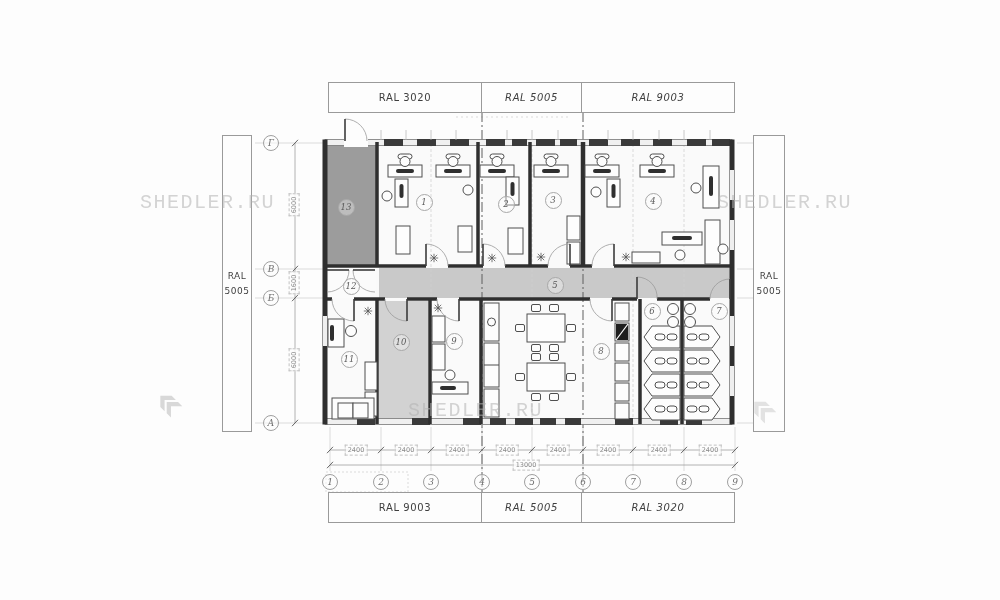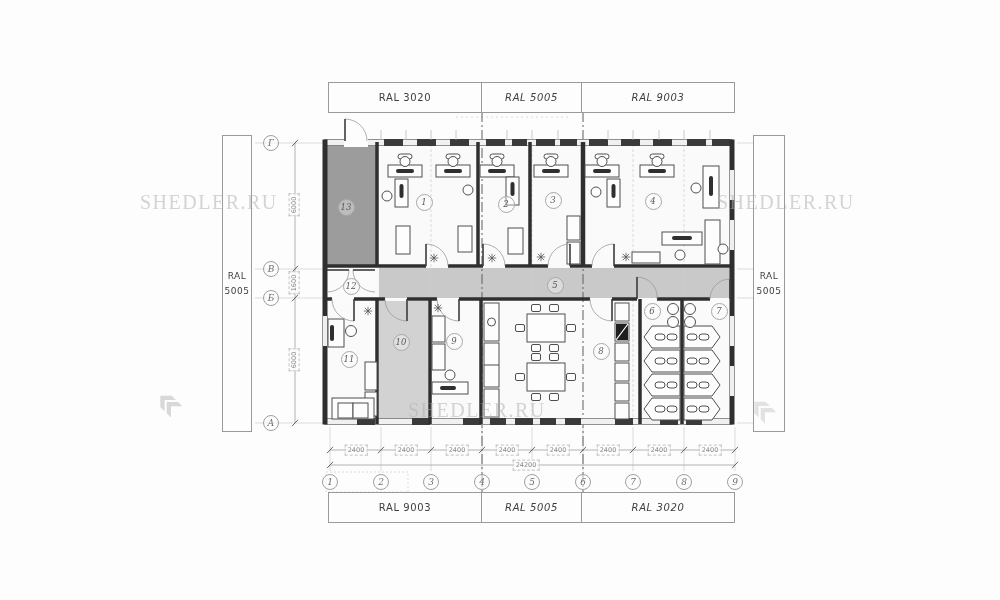--- a/index.html
+++ b/index.html
@@ -1,21 +1,21 @@
 <!DOCTYPE html>
 <html><head>
 <meta charset="utf-8">
 <style>
   html,body{margin:0;padding:0;background:#ffffff;}
   .stage{position:relative;width:1000px;height:600px;background:#fdfdfd;
          font-family:"DejaVu Sans",sans-serif;overflow:hidden;}
   .plan-svg{position:absolute;left:0;top:0;z-index:1;}
   
   .wm{position:absolute;color:rgba(176,176,176,.55);font-size:20px;letter-spacing:1.5px;
-      white-space:nowrap;z-index:3;font-family:Liberation Serif, serif;}
+      white-space:nowrap;z-index:3;font-family:Liberation Mono, monospace;}
   
   .band{position:absolute;display:flex;z-index:2;}
   .band .cell{border:1px solid #9a9a9a;display:flex;align-items:center;justify-content:center;
       font-size:10px;color:#3e3e3e;letter-spacing:.6px;background:rgba(255,255,255,.25);box-sizing:border-box;}
   .band .cell + .cell{margin-left:-1px;font-style:italic;}
   .sidebox{position:absolute;border:1px solid #9a9a9a;display:flex;flex-direction:column;
       align-items:center;justify-content:center;font-size:9px;color:#3e3e3e;letter-spacing:.5px;
       line-height:1.6;z-index:2;background:rgba(255,255,255,.25);box-sizing:border-box;}
   
   .gcircle{position:absolute;width:16px;height:16px;margin-left:-8px;margin-top:-8px;
@@ -405,18 +405,18 @@
 
   
   <div data-repeat="rooms">
     
   <div class="rcircle" style="left: 424px; top: 202px;">1</div><div class="rcircle" style="left: 506px; top: 204px;">2</div><div class="rcircle" style="left: 553px; top: 200px;">3</div><div class="rcircle" style="left: 653px; top: 201px;">4</div><div class="rcircle" style="left: 555px; top: 285px;">5</div><div class="rcircle" style="left: 652px; top: 311px;">6</div><div class="rcircle" style="left: 719px; top: 311px;">7</div><div class="rcircle" style="left: 601px; top: 351px;">8</div><div class="rcircle" style="left: 454px; top: 341px;">9</div><div class="rcircle" style="left: 401px; top: 342px;">10</div><div class="rcircle" style="left: 349px; top: 359px;">11</div><div class="rcircle" style="left: 351px; top: 286px;">12</div><div class="rcircle" style="left: 346px; top: 207px;">13</div></div>
 
   
   <div data-repeat="dimensions.bays">
     
   <div class="dim" style="left: 356px; top: 450px;">2400</div><div class="dim" style="left: 406px; top: 450px;">2400</div><div class="dim" style="left: 457px; top: 450px;">2400</div><div class="dim" style="left: 507px; top: 450px;">2400</div><div class="dim" style="left: 558px; top: 450px;">2400</div><div class="dim" style="left: 608px; top: 450px;">2400</div><div class="dim" style="left: 659px; top: 450px;">2400</div><div class="dim" style="left: 710px; top: 450px;">2400</div></div>
-  <div class="dim" style="left:526px;top:465px;">24200</div>
+  <div class="dim" style="left:526px;top:465px;">13000</div>
   <div data-repeat="dimensions.left">
     
   <div class="dim rot" style="left: 294px; top: 205px;">6000</div><div class="dim rot" style="left: 294px; top: 283px;">1600</div><div class="dim rot" style="left: 294px; top: 360px;">6000</div></div>
 
 </div>
 
 </body></html>

